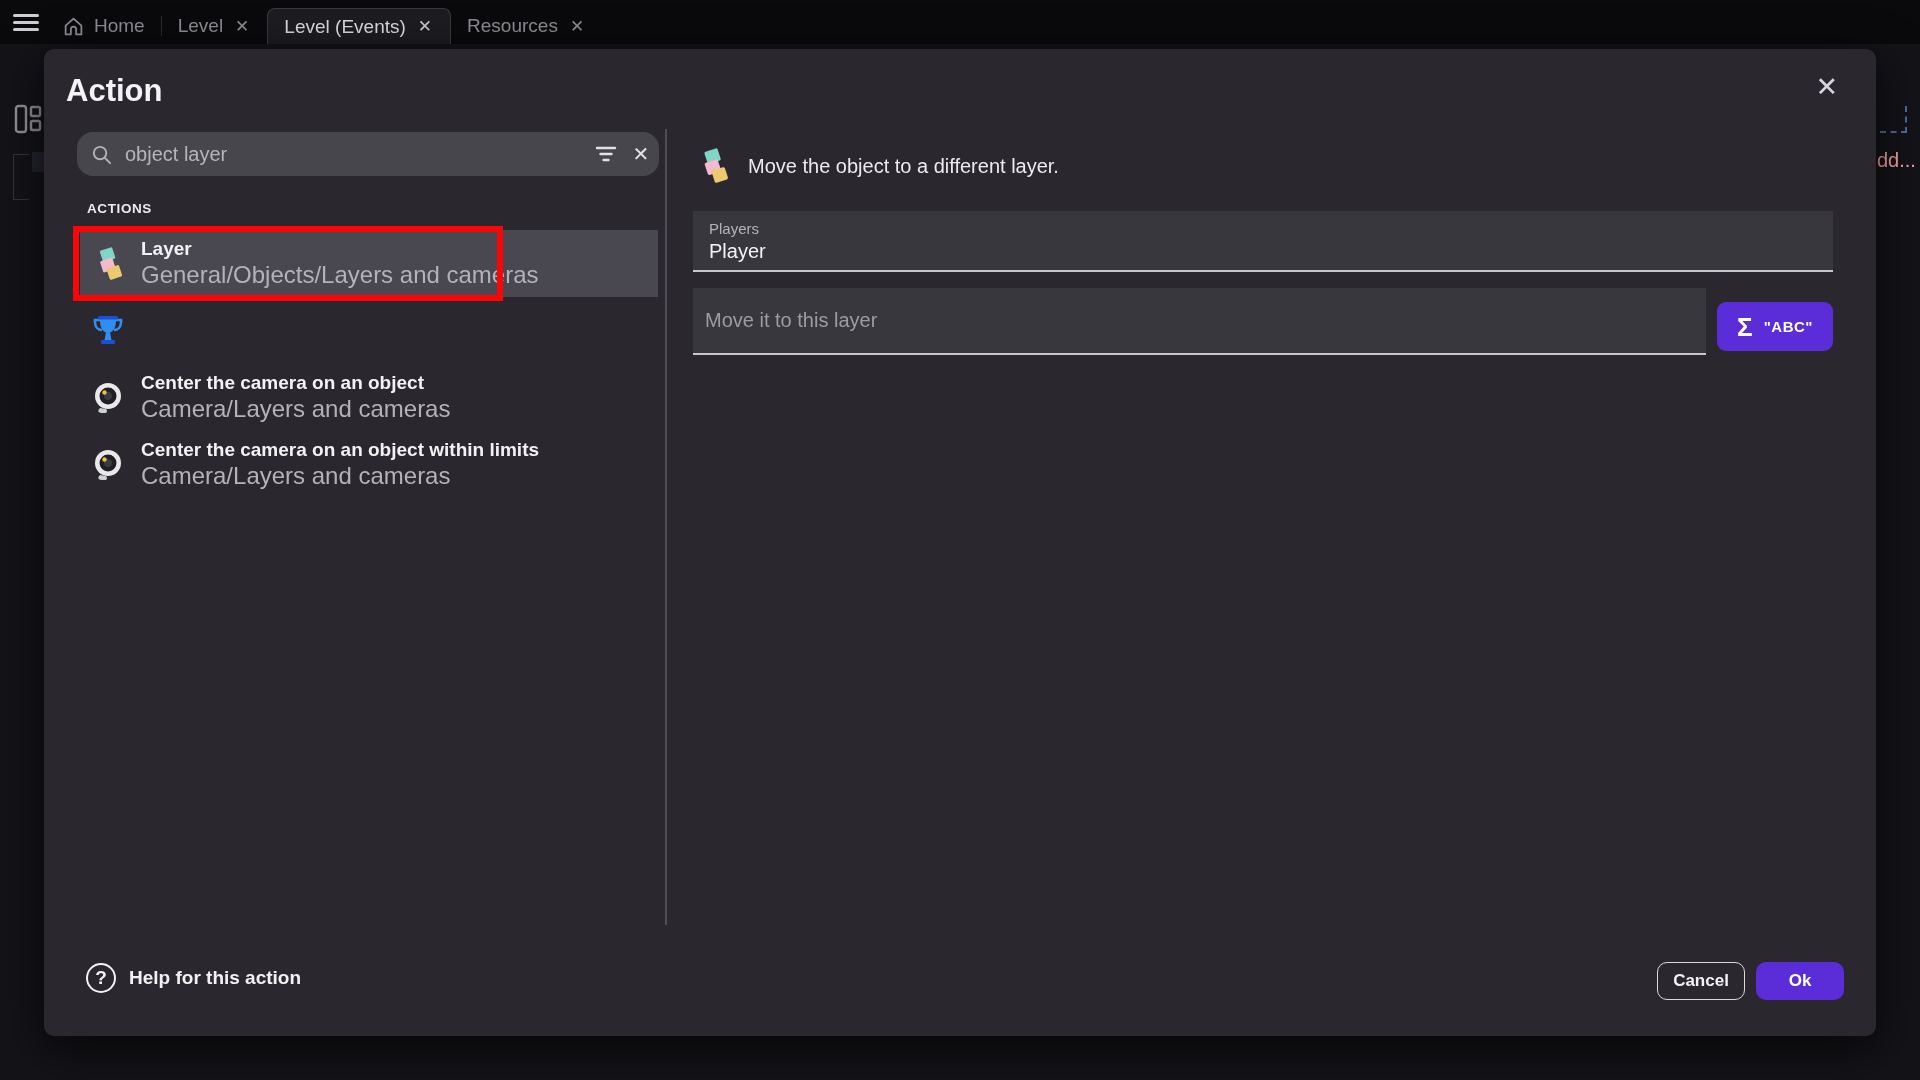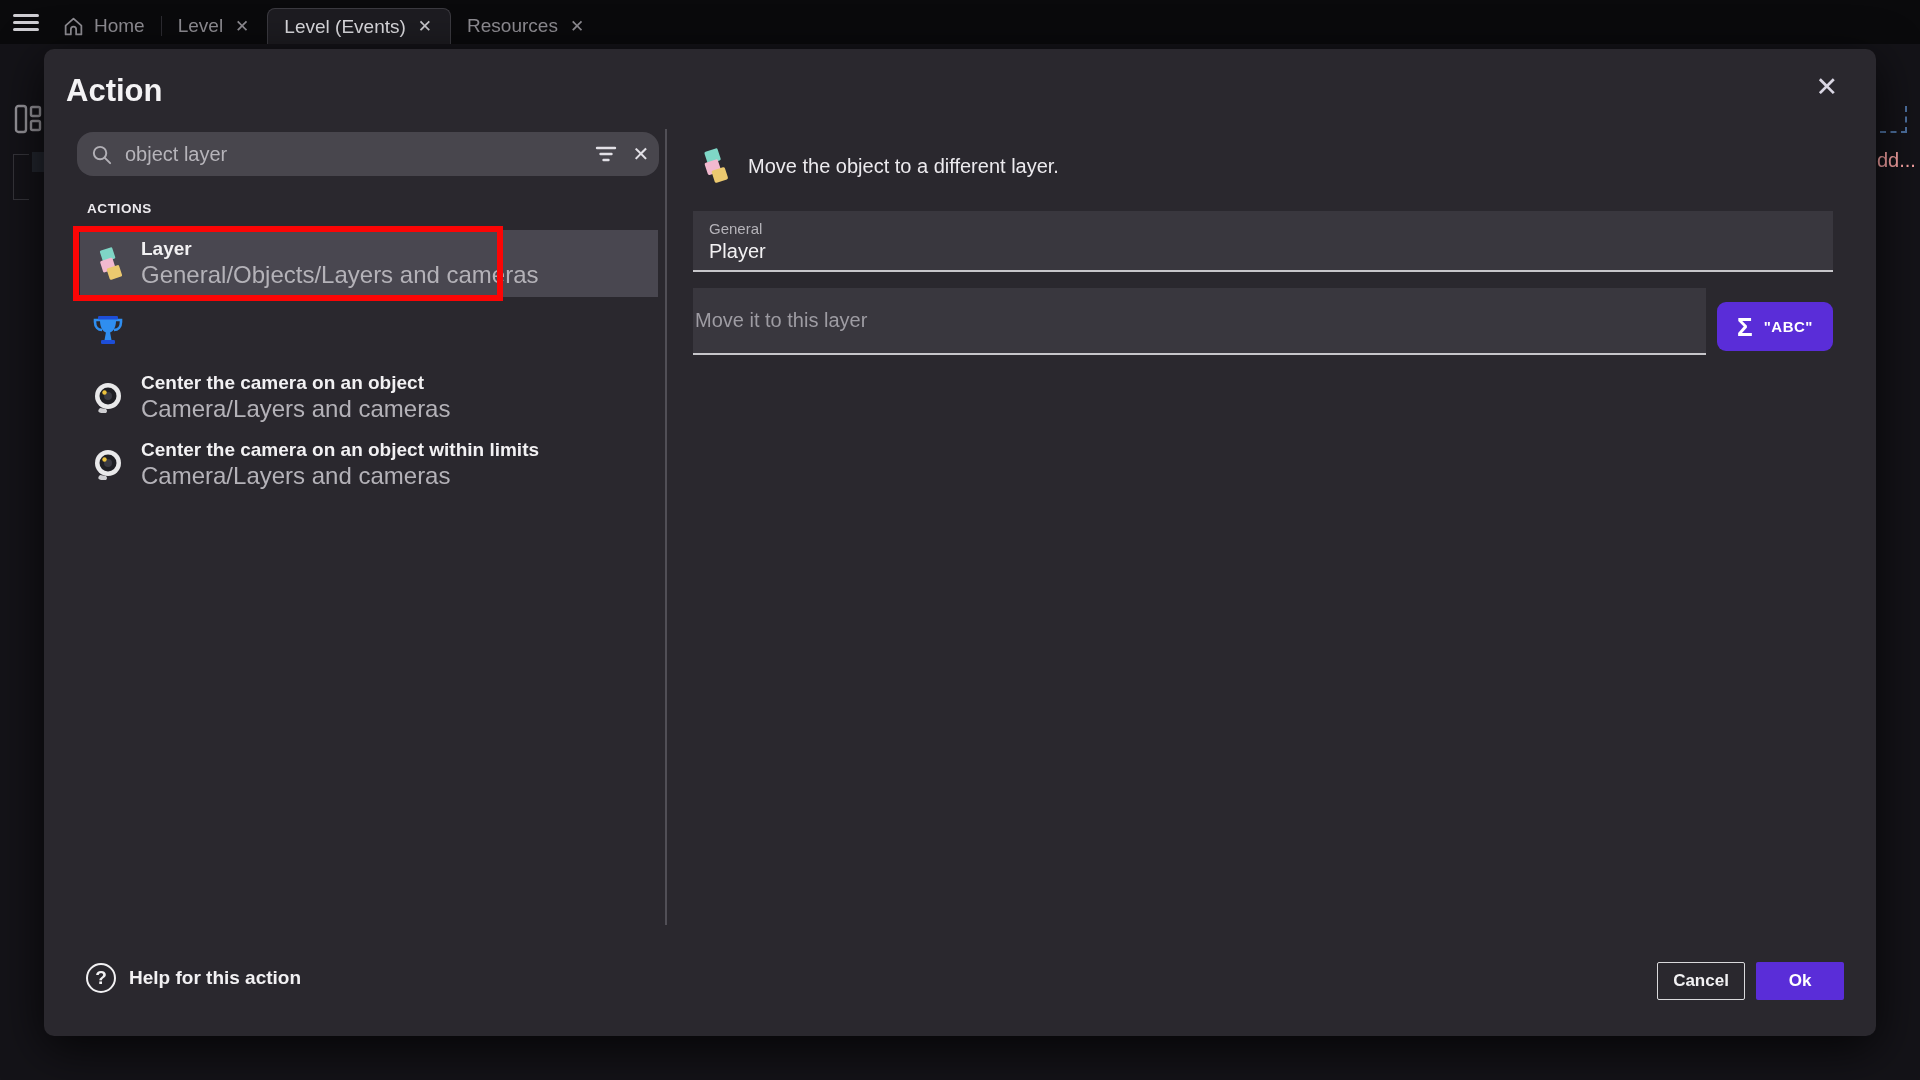--- a/index.html
+++ b/index.html
@@ -62,35 +62,35 @@
   
   .desc-row { position:absolute; left:652px; top:98px; display:flex; align-items:center; gap:18px; }
   .desc-text { font-size:20px; font-weight:500; color:#eceaee; }
 
   .field { position:absolute; background:#39373e; border-bottom:2px solid #c7c6ca; }
   .field-object { left:649px; top:162px; width:1140px; height:61px; padding:9px 16px 0; cursor:text; }
   .field-label { font-size:15px; color:#b5b3b9; }
   .field-value { font-size:20px; font-weight:500; color:#f2f1f3; margin-top:3px; }
   .field-layer { left:649px; top:239px; width:1013px; height:67px; cursor:text; }
   .field-layer input { width:100%; height:100%; background:transparent; border:none; outline:none;
-                       padding:0 2px; font-size:20px; color:#14b8a6; font-family:"Liberation Sans",sans-serif; }
+                       padding:0 12px; font-size:20px; color:#14b8a6; font-family:"Liberation Sans",sans-serif; }
   .field-layer input::placeholder { color:#9e9ca3; opacity:1; }
 
   .expr-btn { position:absolute; left:1673px; top:253px; width:116px; height:49px; background:#5a2dd8;
               border:none; border-radius:9px; color:#fff; display:flex; align-items:center; justify-content:center;
               gap:11px; cursor:pointer; }
   .expr-btn .sigma { font-size:26px; font-weight:bold; line-height:1; }
   .expr-btn .abc { font-size:15px; font-weight:bold; letter-spacing:.5px; }
 
   
   .help-link { position:absolute; left:42px; top:914px; display:flex; align-items:center; gap:13px; cursor:pointer; }
   .help-circle { width:30px; height:30px; border:2.5px solid #f2f1f3; border-radius:50%; color:#f2f1f3;
                  font-size:19px; font-weight:bold; display:flex; align-items:center; justify-content:center; }
   .help-label { font-size:19px; font-weight:bold; color:#f2f1f3; }
-  .btn { position:absolute; top:913px; height:38px; border-radius:2px; font-size:17px; font-weight:bold;
+  .btn { position:absolute; top:913px; height:38px; border-radius:10px; font-size:17px; font-weight:bold;
          font-family:"Liberation Sans",sans-serif; cursor:pointer; }
   .btn-cancel { left:1613px; width:88px; background:transparent; border:1.5px solid #d9d9db; color:#f2f1f3; }
   .btn-ok { left:1712px; width:88px; background:#5a2dd8; border:none; color:#ffffff; }
 
   svg { display:block; }
 </style>
 </head>
 <body>
 
 <div class="topbar">
@@ -231,21 +231,21 @@
           <rect x="12" y="2" width="13" height="12" rx="1.5" fill="#7fd6c6"></rect>
           <rect x="9" y="12" width="13" height="12" rx="1.5" fill="#f2b9cf"></rect>
           <rect x="13" y="21" width="13" height="12" rx="1.5" fill="#ecc96f"></rect>
         </g>
       </svg>
     </span>
     <span class="desc-text">Move the object to a different layer.</span>
   </div>
 
   <div class="field field-object">
-    <div class="field-label">General</div>
+    <div class="field-label">Players</div>
     <div class="field-value">Player</div>
   </div>
 
   <div class="field field-layer">
     <input placeholder="Move it to this layer" style="">
   </div>
 
   <button class="expr-btn">
     <span class="sigma">Σ</span>
     <span class="abc">"ABC"</span>

